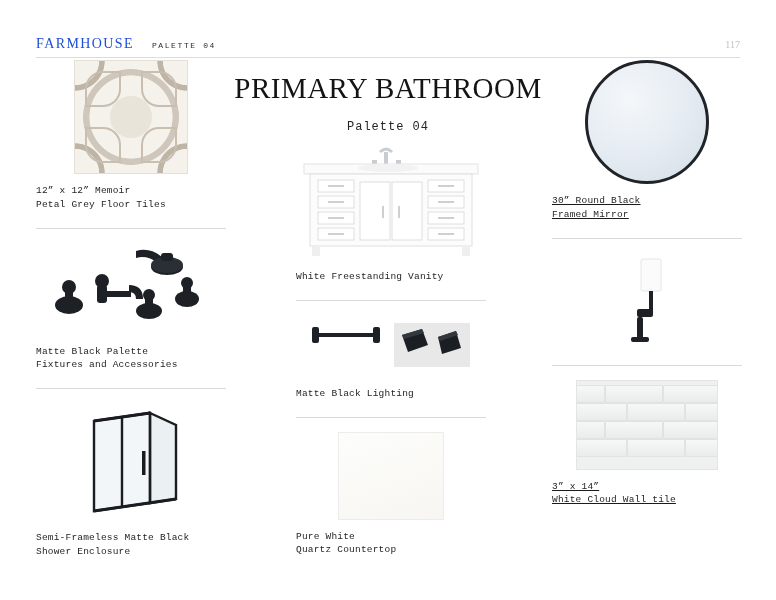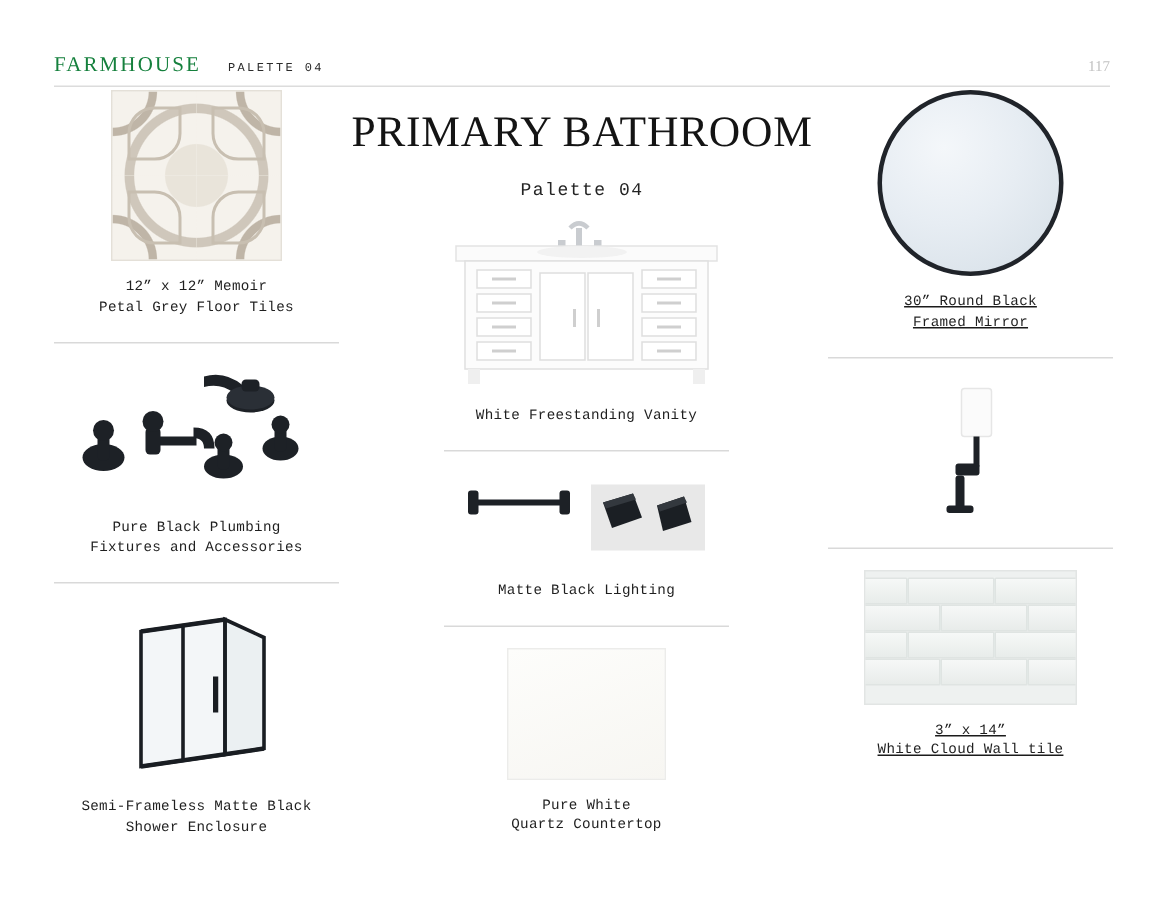--- a/index.html
+++ b/index.html
@@ -23,21 +23,21 @@
     top: 36px;
     left: 36px;
     right: 36px;
     display: flex;
     align-items: baseline;
   }
   .brand {
     font-family: "Liberation Serif", serif;
     font-size: 14px;
     letter-spacing: 1.4px;
-    color: #15803d;
+    color: #1d4ed8;
   }
   .palette-tag {
     margin-left: 18px;
     font-family: "Liberation Mono", monospace;
     font-size: 8px;
     letter-spacing: 1.6px;
     color: #2b2b2b;
   }
   .page-number {
     margin-left: auto;
@@ -89,21 +89,20 @@
 
   .item { width: 100%; }
   .thumb {
     width: 100%;
     display: flex;
     align-items: center;
     justify-content: center;
   }
   .caption {
     margin-top: 10px;
-    text-align: center;
     font-family: "Liberation Mono", monospace;
     font-size: 9.5px;
     line-height: 1.45;
     letter-spacing: 0.2px;
     color: #1f1f1f;
     white-space: pre-line;
   }
   .divider {
     margin: 16px auto 14px auto;
     width: 100%;
@@ -234,21 +233,21 @@
             <circle cx="28" cy="44" r="7"></circle>
             <ellipse cx="108" cy="68" rx="13" ry="8"></ellipse>
             <rect x="104" y="52" width="8" height="18" rx="3"></rect>
             <circle cx="108" cy="52" r="6"></circle>
             <ellipse cx="146" cy="56" rx="12" ry="8"></ellipse>
             <rect x="142" y="40" width="8" height="18" rx="3"></rect>
             <circle cx="146" cy="40" r="6"></circle>
           </g>
         </svg>
       </div>
-      <div class="caption">Pure Black Plumbing
+      <div class="caption">Matte Black Palette
 Fixtures and Accessories</div>
     </div>
 
     <div class="divider"></div>
 
     <div class="item">
       <div class="thumb">
         <svg width="118" height="118" viewBox="0 0 118 118">
 
           <polygon points="22,18 78,10 78,100 22,108" fill="#f2f5f7" opacity="0.9"></polygon>

